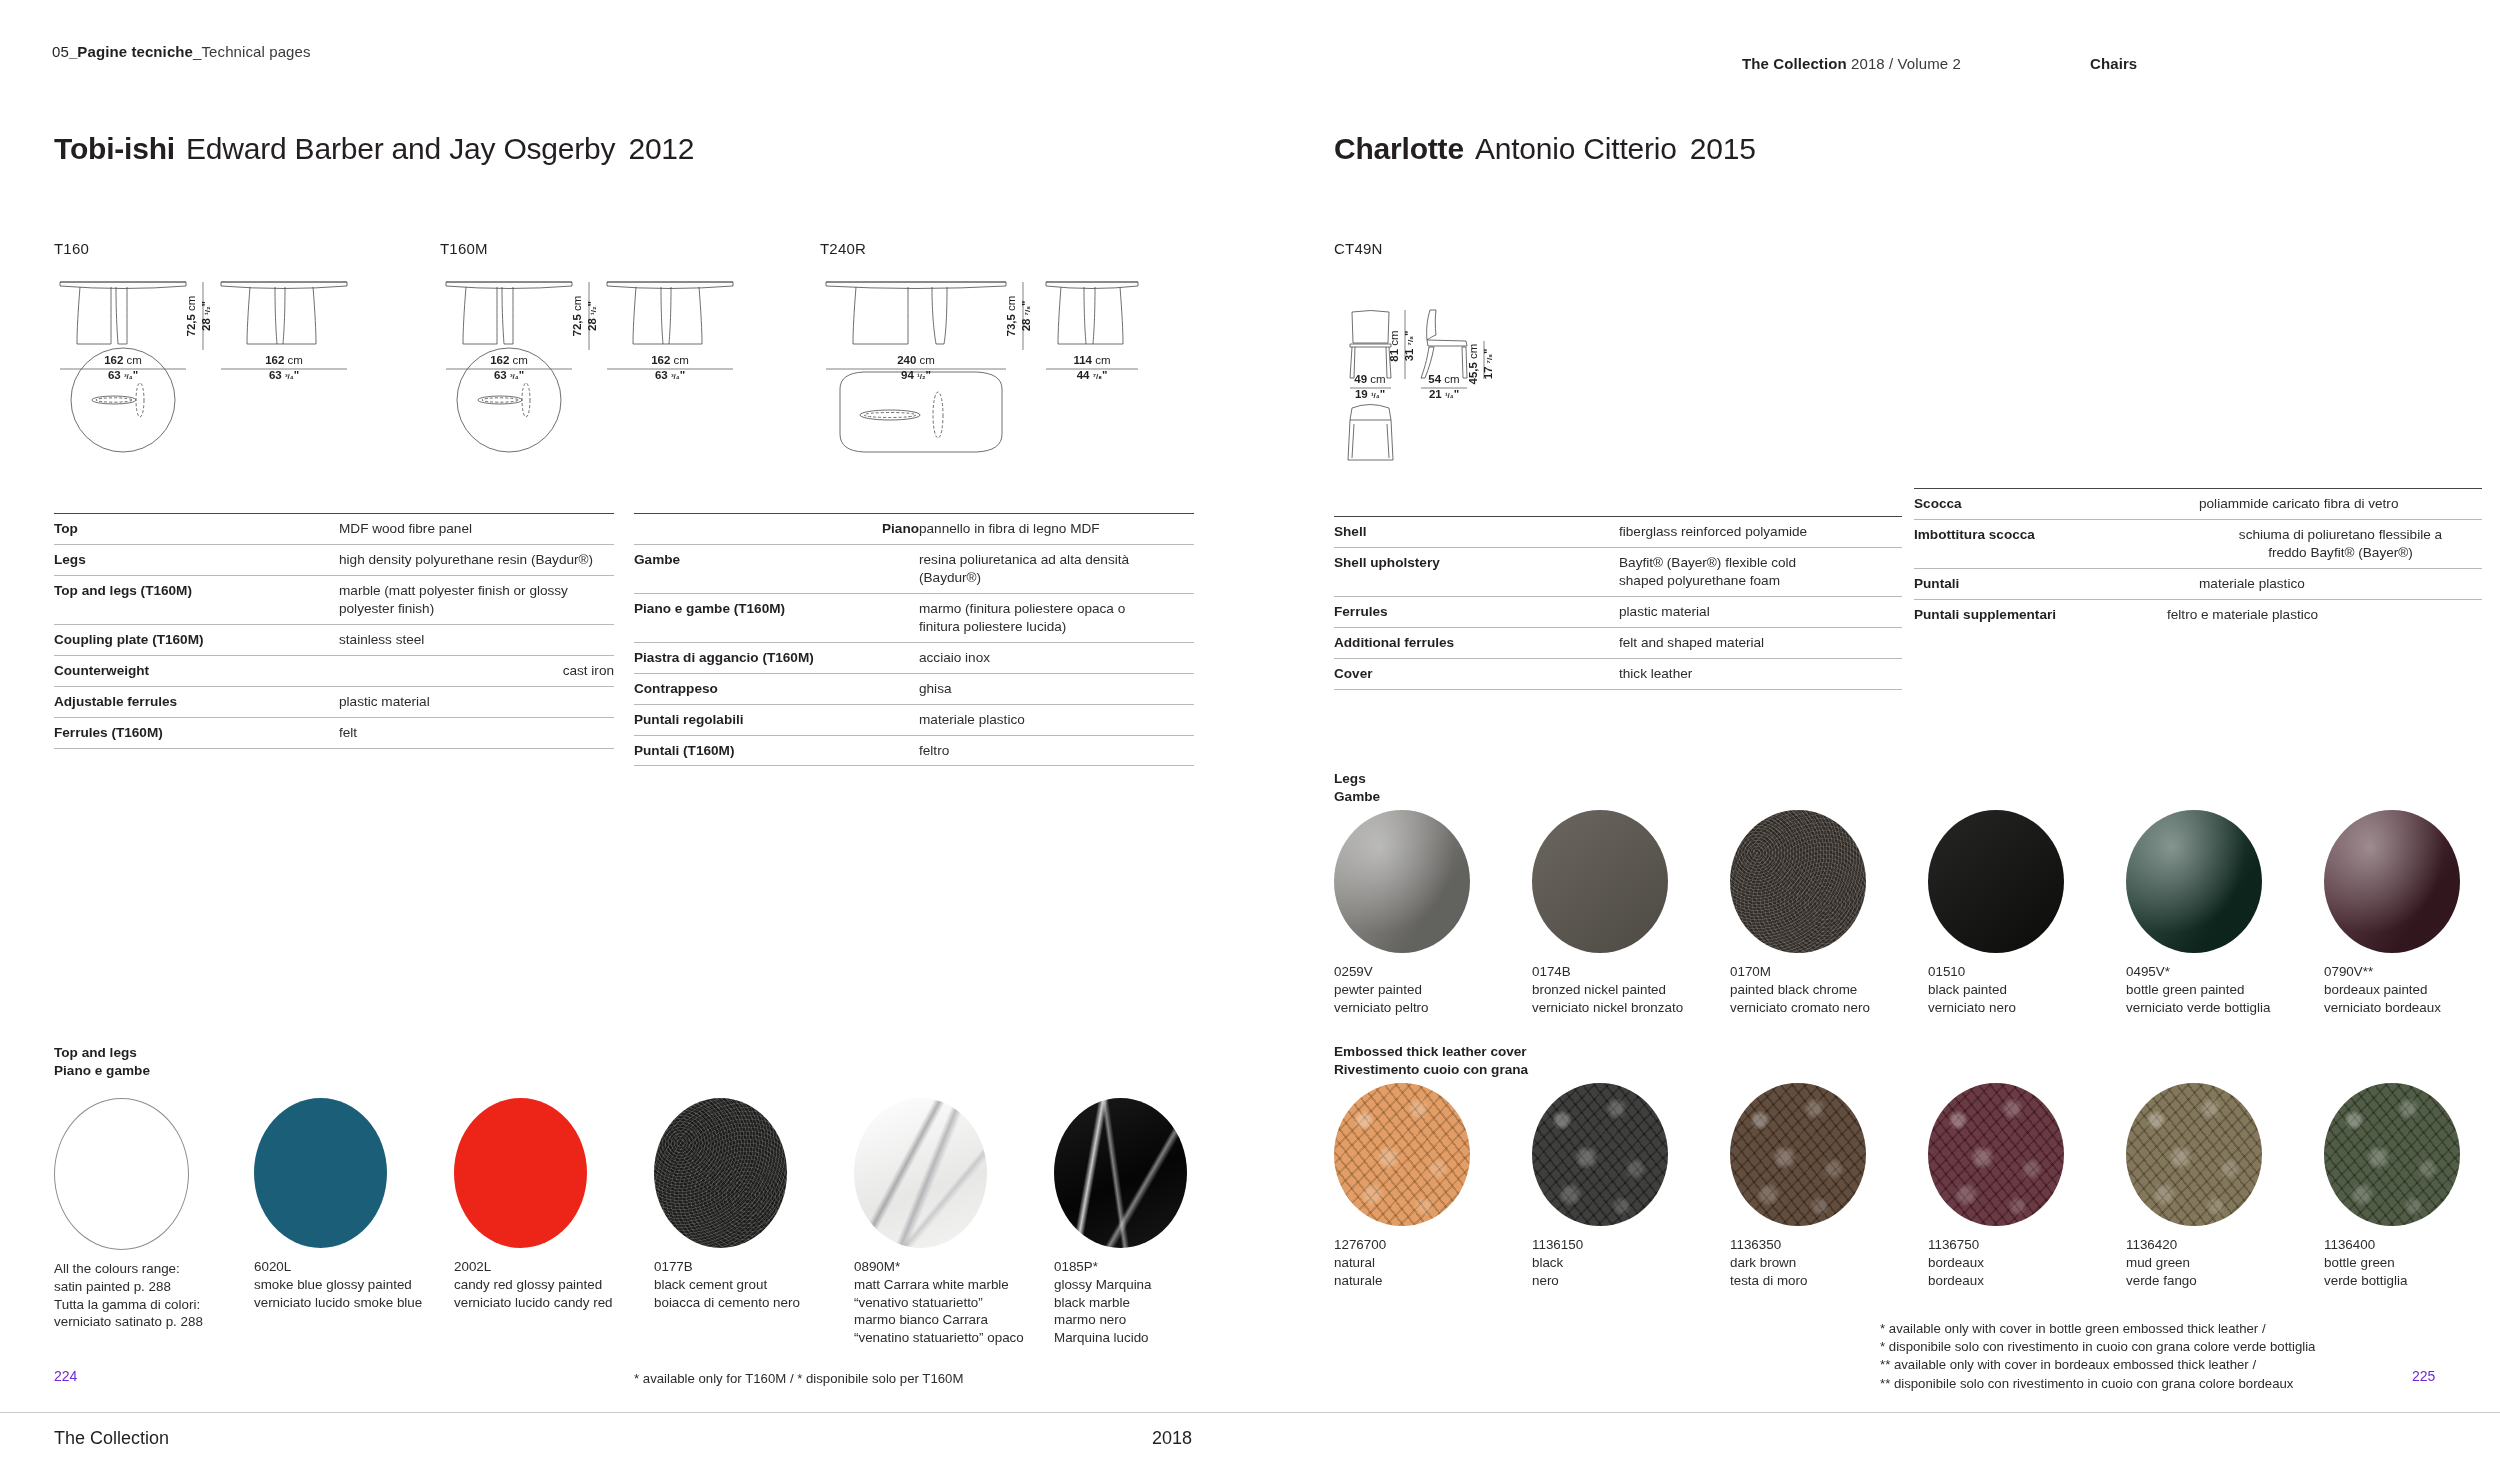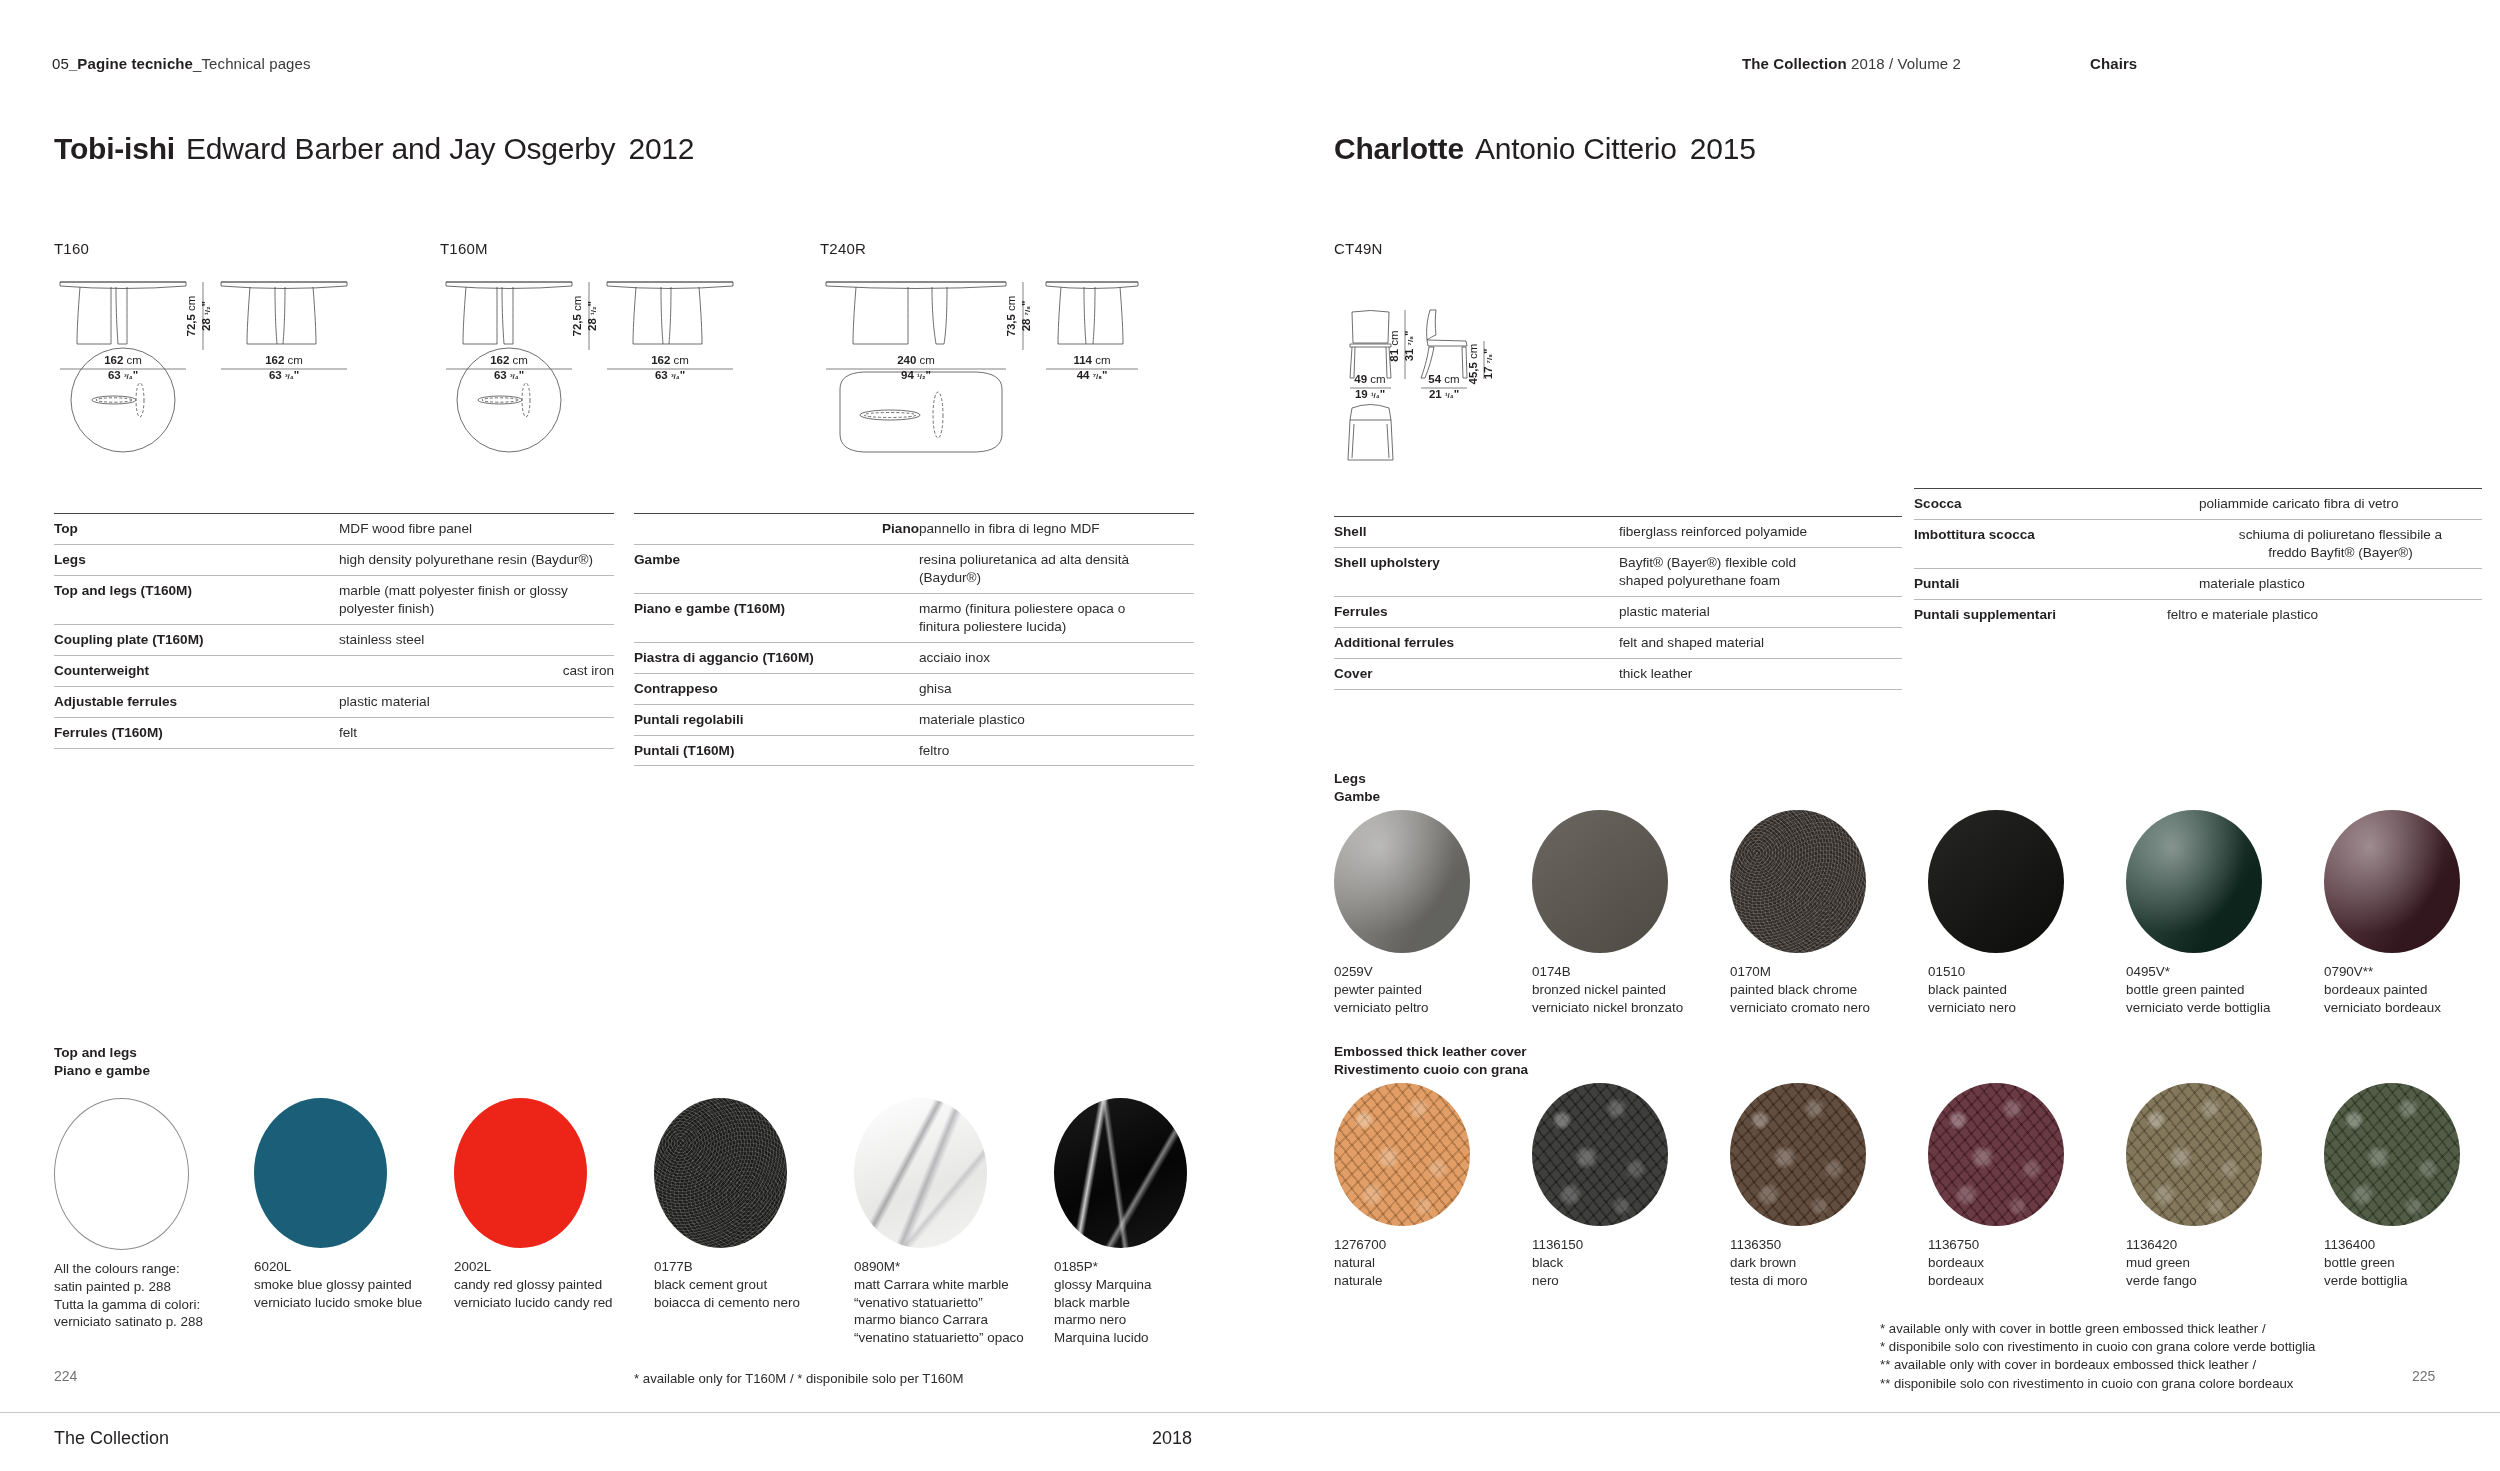--- a/index.html
+++ b/index.html
@@ -8,21 +8,21 @@
     font-family:"Liberation Sans","DejaVu Sans",sans-serif;
     color:#231f20;
     -webkit-font-smoothing:antialiased;
   }
   .page{position:absolute;inset:0;}
 
   
   .runhead{position:absolute;font-size:15px;letter-spacing:.1px;white-space:nowrap;}
   .runhead .b{font-weight:bold;}
   .runhead .l{color:#3a3a3a;}
-  #rh-left{left:52px;top:55px;}
+  #rh-left{left:52px;top:43px;}
   #rh-center{left:1742px;top:55px;}
   #rh-right{left:2090px;top:55px;font-weight:bold;}
 
   
   .prodtitle{position:absolute;white-space:nowrap;font-size:30px;letter-spacing:-.2px;}
   .prodtitle .name{font-weight:bold;}
   .prodtitle .designer{font-weight:normal;margin-left:11px;}
   .prodtitle .year{font-weight:normal;margin-left:13px;}
   #title-left{left:54px;top:132px;}
   #title-right{left:1334px;top:132px;}
@@ -44,21 +44,21 @@
 
   
   .secthead{position:absolute;font-size:13.6px;font-weight:bold;line-height:1.34;white-space:pre-line;}
   .swatchrow{position:absolute;display:flex;}
   .swatch{position:relative;}
   .swatch .disc{border-radius:50%;}
   .swatch .cap{font-size:13.4px;line-height:1.33;color:#2c2c2c;white-space:pre-line;margin-top:10px;}
 
   
   .note{position:absolute;font-size:13.2px;line-height:1.38;color:#2c2c2c;white-space:pre-line;}
-  .folio{position:absolute;font-size:14px;color:#737373;}
+  .folio{position:absolute;font-size:14px;color:#6d28d9;}
   .footer-rule{position:absolute;left:0;right:0;height:1px;background:#c9c9c9;}
   .footer-txt{position:absolute;font-size:18px;color:#231f20;}
 </style>
 </head>
 <body>
 
 <div class="page">
 
   <div class="runhead" id="rh-left">
     <span>05</span><span class="b">_Pagine tecniche</span><span class="l">_Technical pages</span>

